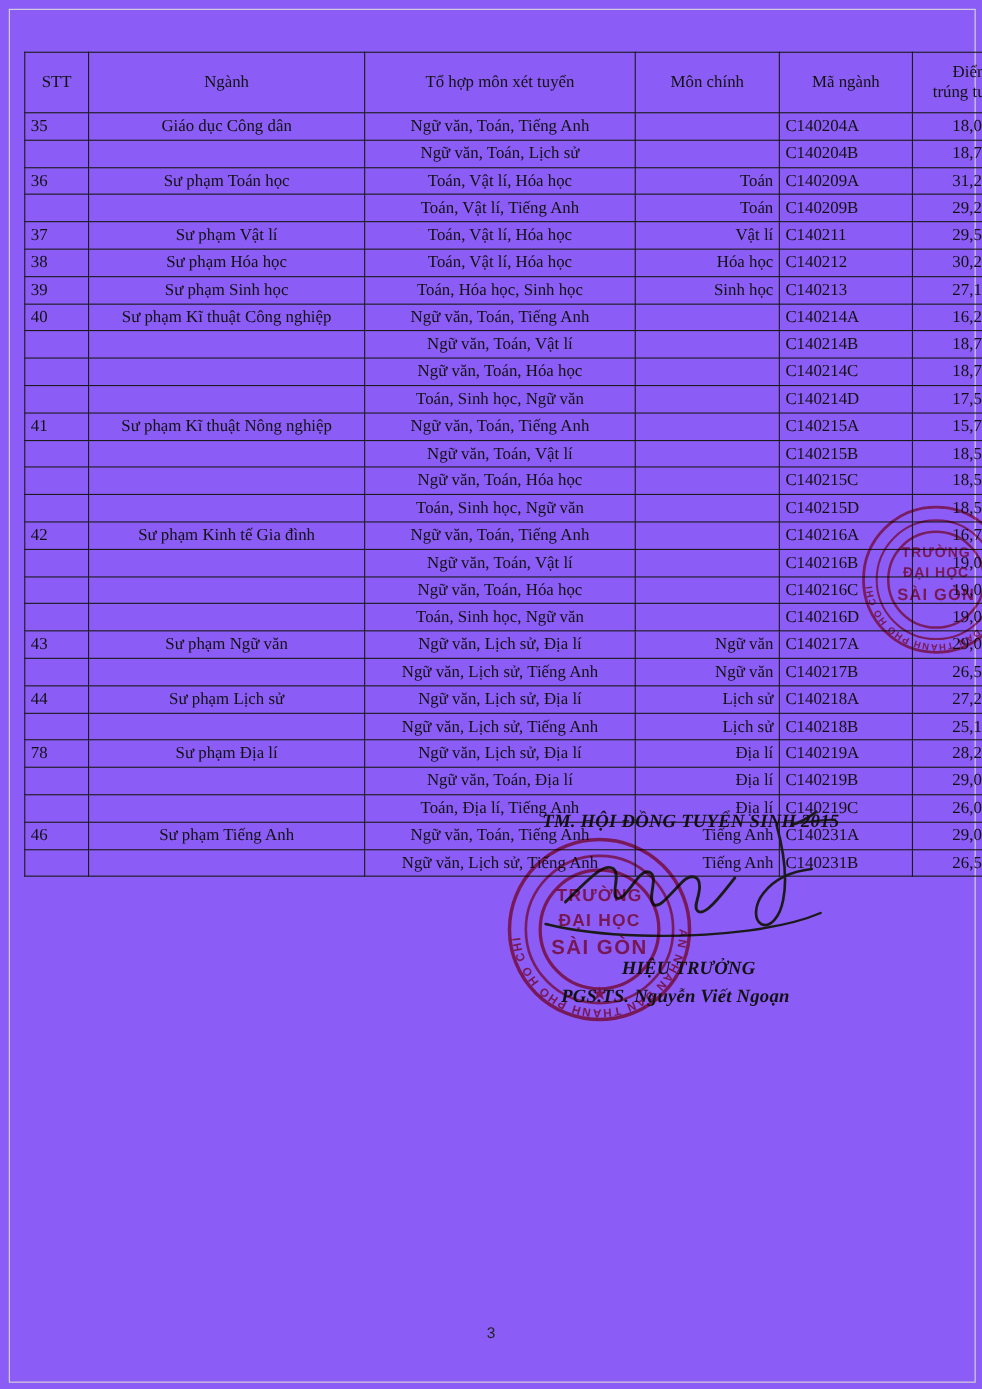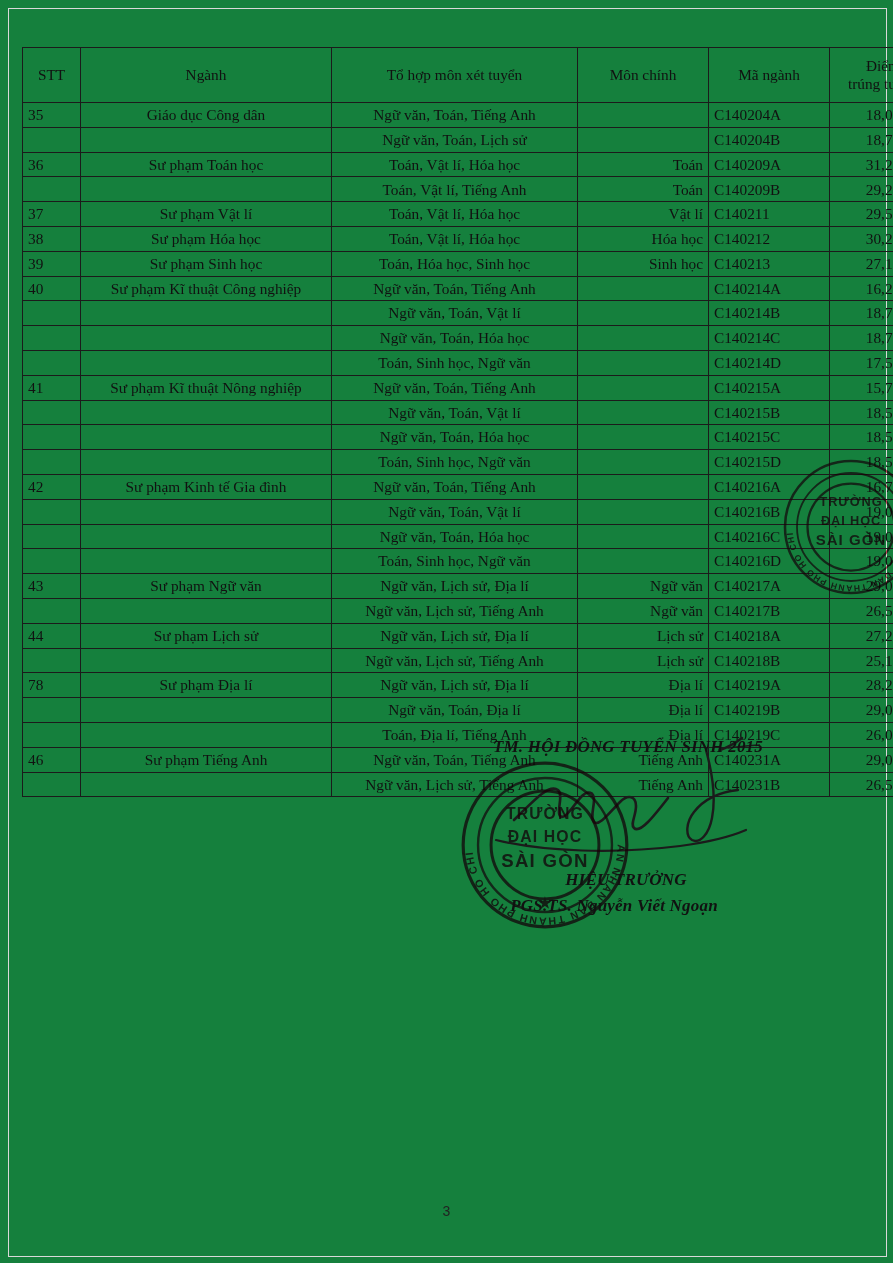--- a/index.html
+++ b/index.html
@@ -13,21 +13,21 @@
     position: relative;
     font-family: "Liberation Serif", "DejaVu Serif", serif;
     color: #111111;
     overflow: hidden;
   }
 
   
   #page {
     position: absolute;
     inset: 0;
-    background: #15803d;
+    background: #8b5cf6;
   }
   #scan-border {
     position: absolute;
     left: 8px; top: 8px;
     width: 877px; height: 1247px;
     border: 1px solid #d9d9d9;
     pointer-events: none;
   }
 
   

